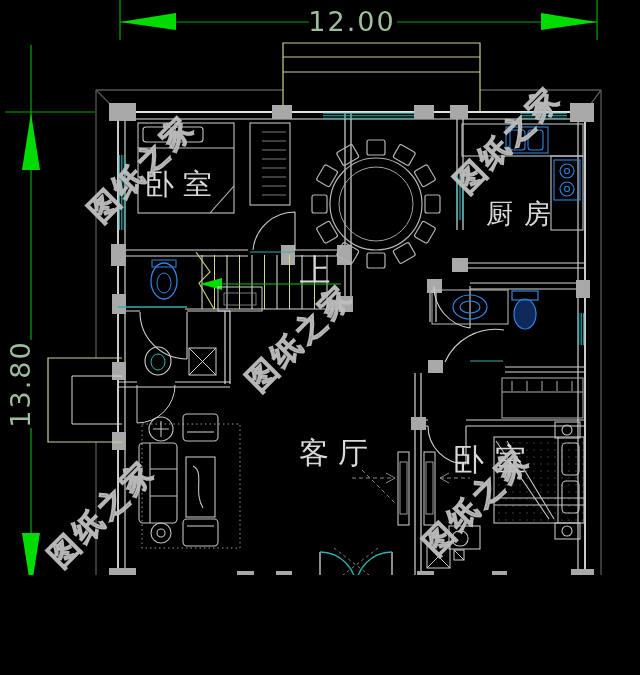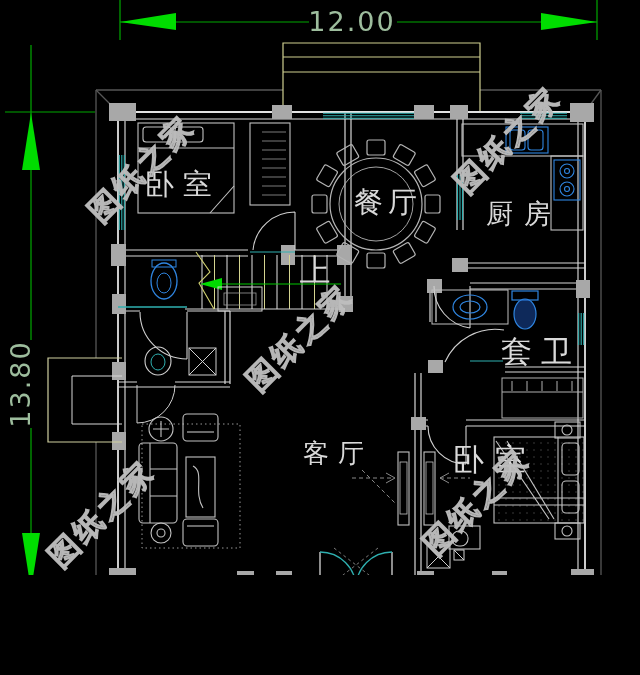--- a/index.html
+++ b/index.html
@@ -5,21 +5,21 @@
   html,body{margin:0;padding:0;background:#000;}
   .stage{position:relative;width:640px;height:575px;background:#000;overflow:hidden;
          font-family:"Liberation Sans","DejaVu Sans",sans-serif;}
   .stage svg{position:absolute;left:0;top:0;}
   .room-label{position:absolute;transform:translate(-50%,-50%);color:#d9d9d9;
               white-space:nowrap;font-weight:400;}
   .lbl-bedroom1{font-size:29px;letter-spacing:9px;}
   .lbl-dining{font-size:29px;letter-spacing:5px;}
   .lbl-kitchen{font-size:27px;letter-spacing:11px;}
   .lbl-ensuite{font-size:31px;letter-spacing:9px;}
-  .lbl-living{font-size:26px;letter-spacing:9px;}
+  .lbl-living{font-size:30px;letter-spacing:9px;}
   .lbl-bedroom2{font-size:31px;letter-spacing:11px;}
   .lbl-up{font-size:31px;letter-spacing:0;}
   .watermark{position:absolute;transform:translate(-50%,-50%) rotate(-45deg);
              font-size:30px;font-weight:bold;letter-spacing:4px;white-space:nowrap;
              color:rgba(160,160,160,0.38);-webkit-text-stroke:1.1px rgba(190,190,190,0.95);}
 </style>
 </head>
 <body>
 
 <div class="stage">
@@ -280,23 +280,21 @@
   </g>
   <g>
     <path stroke="#00a800" stroke-width="1.2" fill="none" d="M31,45 V340 M31,428 V648 M5,112 H95 M10,590 H95"></path>
     <polygon points="31,113 22,170 40,170" fill="#00dc00"></polygon>
     <polygon points="31,590 22,533 40,533" fill="#00dc00"></polygon>
     <text x="30" y="384" fill="#9dbd9d" font-size="27" letter-spacing="2" text-anchor="middle" font-family="DejaVu Sans, sans-serif" transform="rotate(-90 30 384)">13.80</text>
   </g>
 </svg>
 
 <div class="room-label lbl-bedroom1" style="left:183px;top:185px">卧室</div>
-<div class="room-label lbl-dining" style="left:388px;top:203px">餐厅</div>
 <div class="room-label lbl-kitchen" style="left:524px;top:214px">厨房</div>
-<div class="room-label lbl-ensuite" style="left:541px;top:352px">套卫</div>
 <div class="room-label lbl-living" style="left:338px;top:453px">客厅</div>
 <div class="room-label lbl-bedroom2" style="left:495px;top:460px">卧室</div>
 <div class="room-label lbl-up" style="left:315px;top:271px">上</div>
 
 <div class="watermark" style="left:142px;top:169px">图纸之家</div>
 <div class="watermark" style="left:508px;top:140px">图纸之家</div>
 <div class="watermark" style="left:300px;top:338px">图纸之家</div>
 <div class="watermark" style="left:102px;top:514px">图纸之家</div>
 <div class="watermark" style="left:477px;top:502px">图纸之家</div>
 

